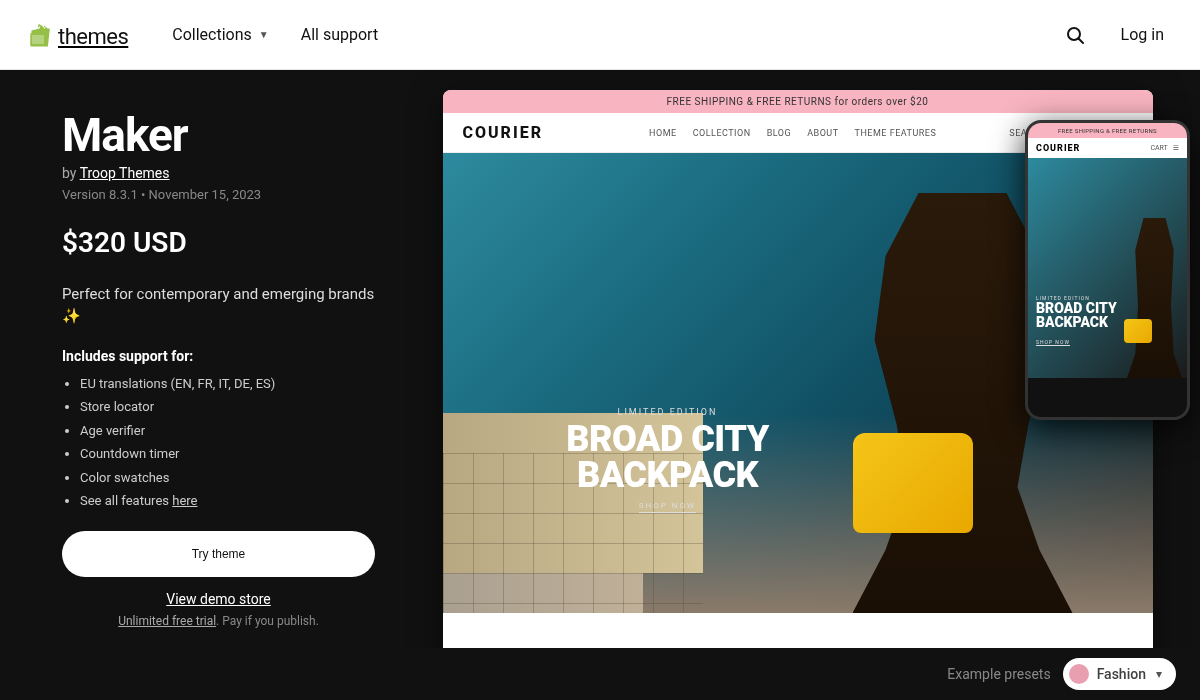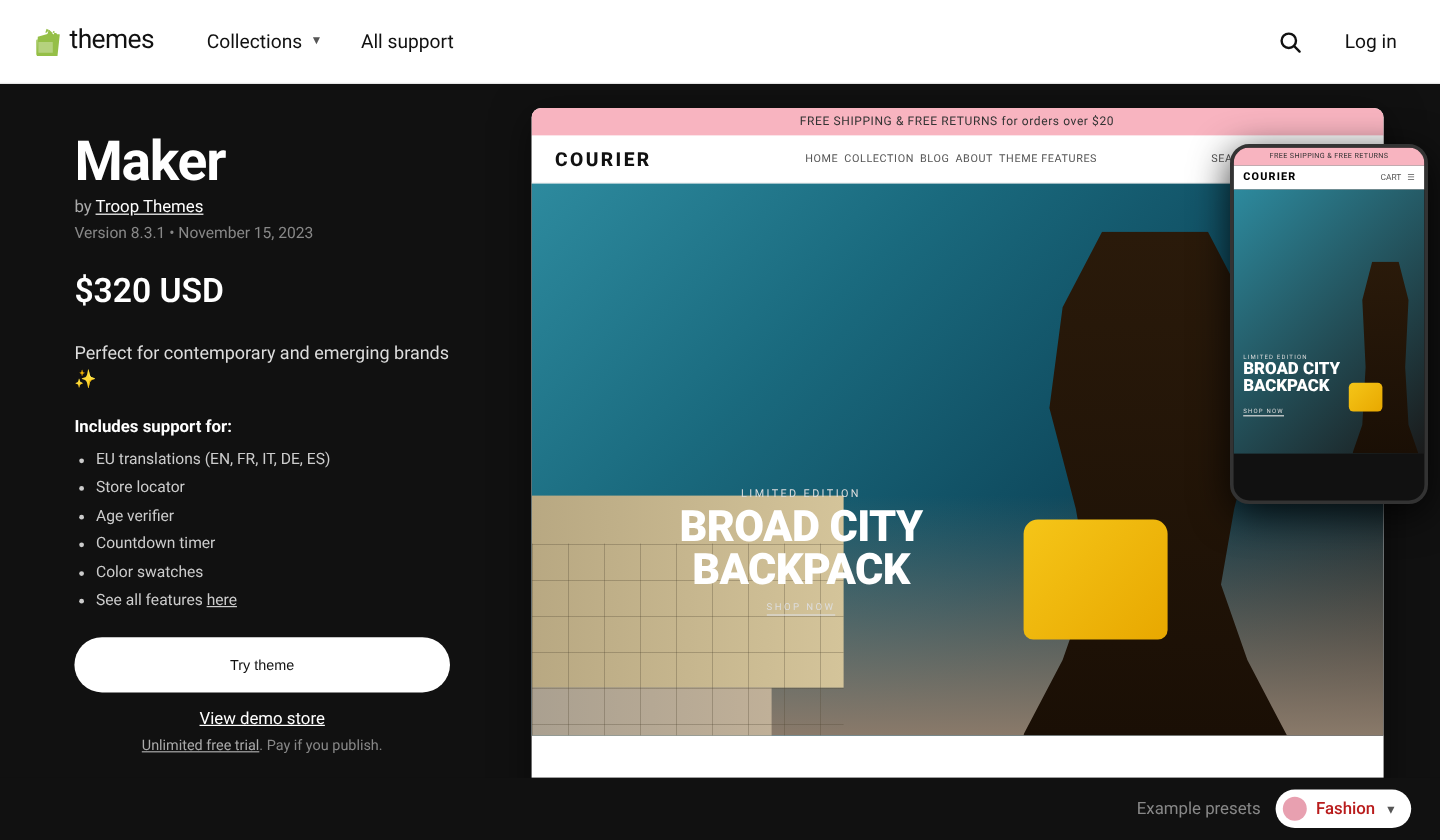--- a/index.html
+++ b/index.html
@@ -11,23 +11,24 @@
       height: 70px;
       display: flex;
       align-items: center;
       padding: 0 24px;
       border-bottom: 1px solid #e5e5e5;
       position: relative;
       z-index: 10;
     }
     .header-logo {
       display: flex;
-      align-items: flex-start;
+      align-items: flex-end;
       gap: 6px;
       margin-right: 32px;
+      text-decoration: underline;
     }
     .shopify-bag {
       width: 28px;
       height: 28px;
     }
     .logo-text {
       font-size: 22px;
       font-weight: 400;
       color: #111;
       letter-spacing: -0.5px;
@@ -225,21 +226,21 @@
       border-bottom: 1px solid #eee;
     }
     .mockup-logo {
       font-size: 16px;
       font-weight: 800;
       letter-spacing: 2px;
       color: #111;
     }
     .mockup-nav-links {
       display: flex;
-      gap: 5px;
+      gap: 16px;
       font-size: 9px;
       color: #555;
       letter-spacing: 0.5px;
       margin-left: 33px;
     }
     .mockup-nav-right {
       display: flex;
       gap: 12px;
       font-size: 9px;
       color: #555;
@@ -453,21 +454,21 @@
     .preset-dot {
       width: 20px;
       height: 20px;
       border-radius: 50%;
       background: #e8a0b0;
       flex-shrink: 0;
     }
     .preset-label {
       font-size: 14px;
       font-weight: 500;
-      color: #b91c1c;
+      color: #404040;
     }
     .preset-chevron {
       font-size: 12px;
       color: #555;
       margin-left: 2px;
     }
   </style>
 </head>
 <body>
 

